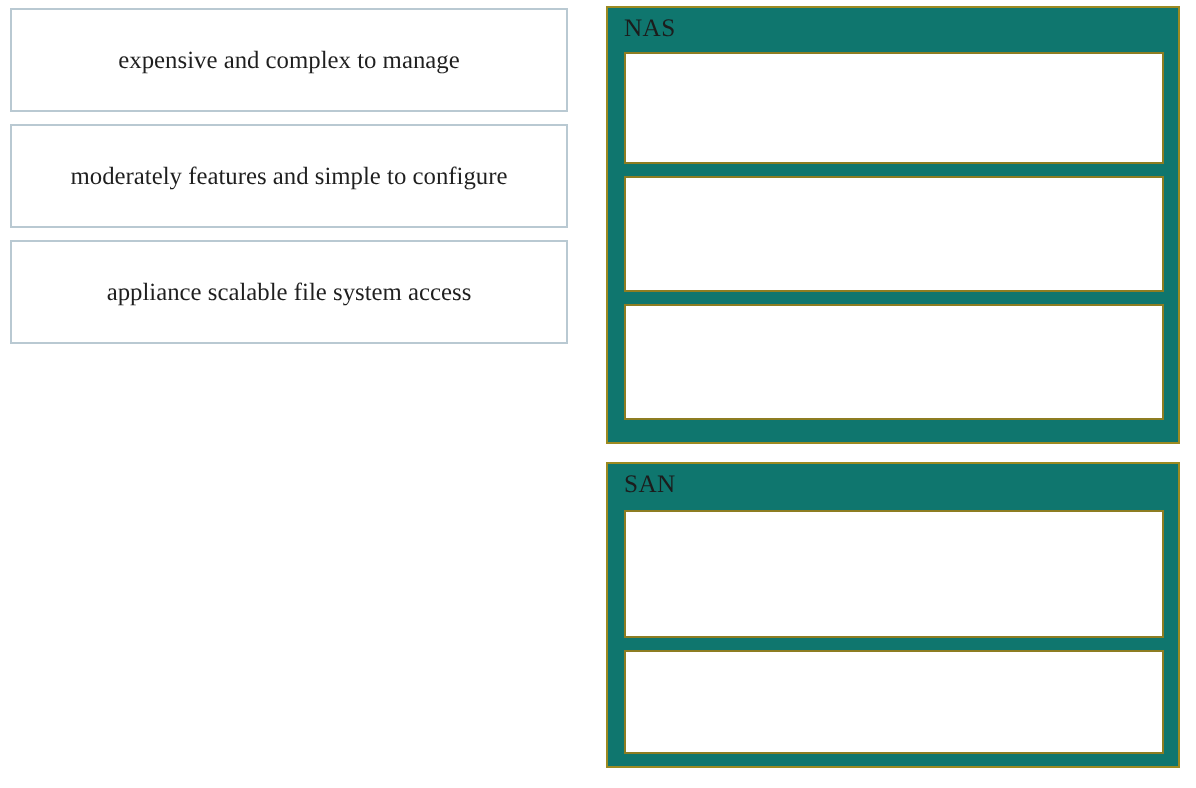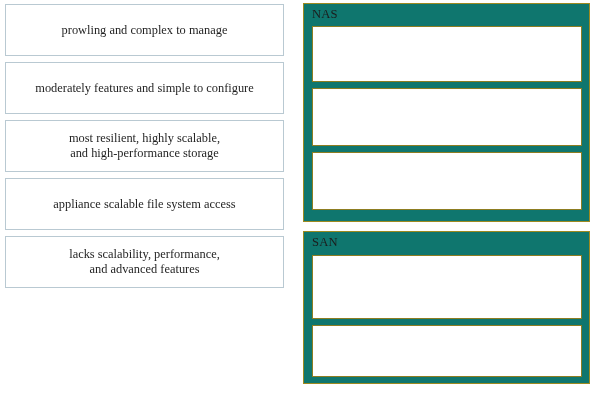--- a/index.html
+++ b/index.html
@@ -98,44 +98,32 @@
   .san-z2 { left: 8px; top: 93px;  width: 270px; height: 52px; }
 </style>
 </head>
 <body>
 
 <div id="canvas">
 
   <div class="tile-col">
 
     <div class="tile tile-t1">
-      <span>prowling and complex to manage</span>
+      <span>expensive and complex to manage</span>
     </div>
 
     <div class="tile tile-t2">
       <span>moderately features and simple to configure</span>
     </div>
 
-    <div class="tile tile-t3">
-      <div>
-        <span class="l2">most resilient, highly scalable,</span>
-        <span class="l2">and high-performance storage</span>
-      </div>
-    </div>
 
     <div class="tile tile-t4">
       <span>appliance scalable file system access</span>
     </div>
 
-    <div class="tile tile-t5">
-      <div>
-        <span class="l2">lacks scalability, performance,</span>
-        <span class="l2">and advanced features</span>
-      </div>
-    </div>
 
   </div>
 
   <div class="panel panel-nas">
     <div class="panel-title">NAS</div>
     <div class="dropzone nas-z1"></div>
     <div class="dropzone nas-z2"></div>
     <div class="dropzone nas-z3"></div>
   </div>
 

